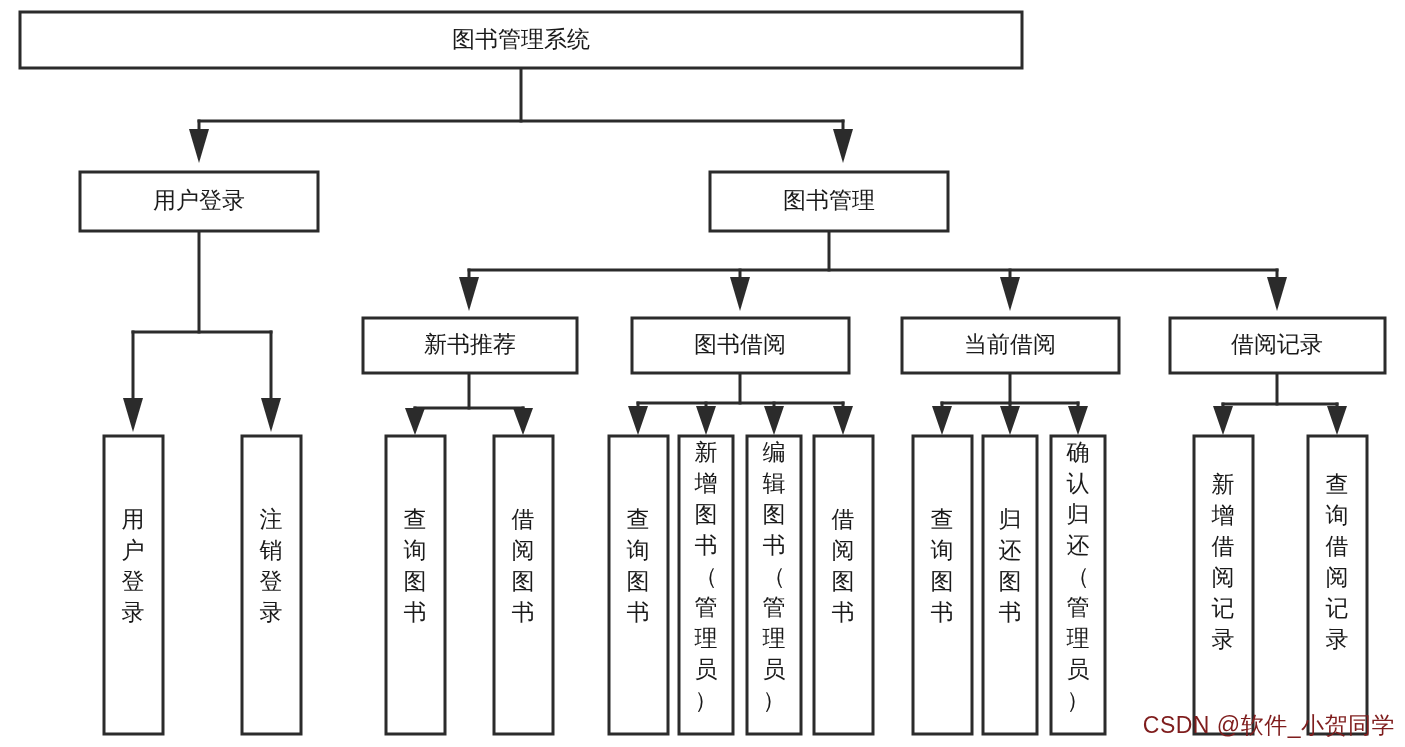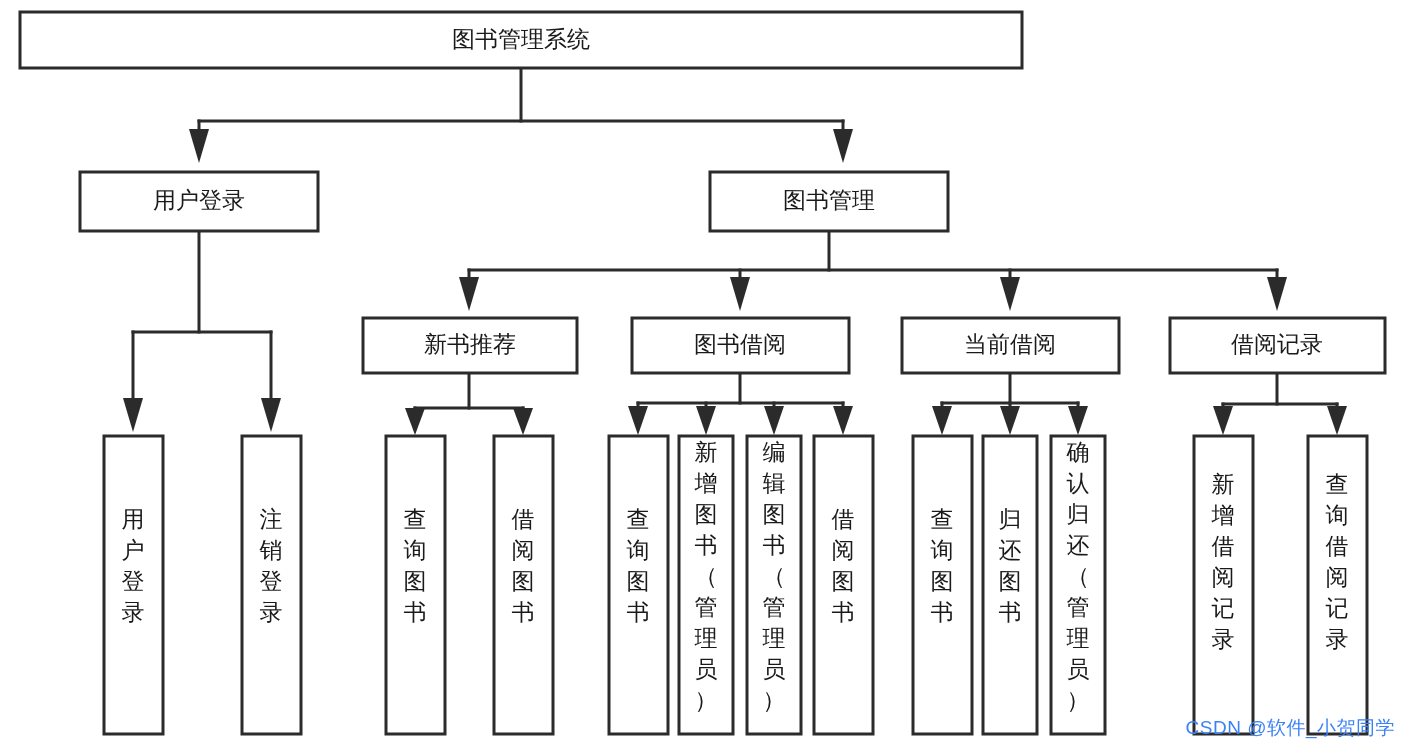--- a/index.html
+++ b/index.html
@@ -53,22 +53,22 @@
     font-family: "Liberation Sans", "DejaVu Sans", sans-serif;
     fill: #1a1a1a;
     font-size: 23px;
     text-anchor: middle;
   }
   .watermark-text {
     position: absolute;
     right: 10px;
     bottom: 6px;
     font-family: "Liberation Sans", "DejaVu Sans", sans-serif;
-    font-size: 19px;
-    color: #3b82f6;
+    font-size: 23px;
+    color: #7f1d1d;
     white-space: nowrap;
     pointer-events: none;
     letter-spacing: 0.5px;
   }
 </style>
 </head>
 <body>
 
 <div id="diagram-root">
 

